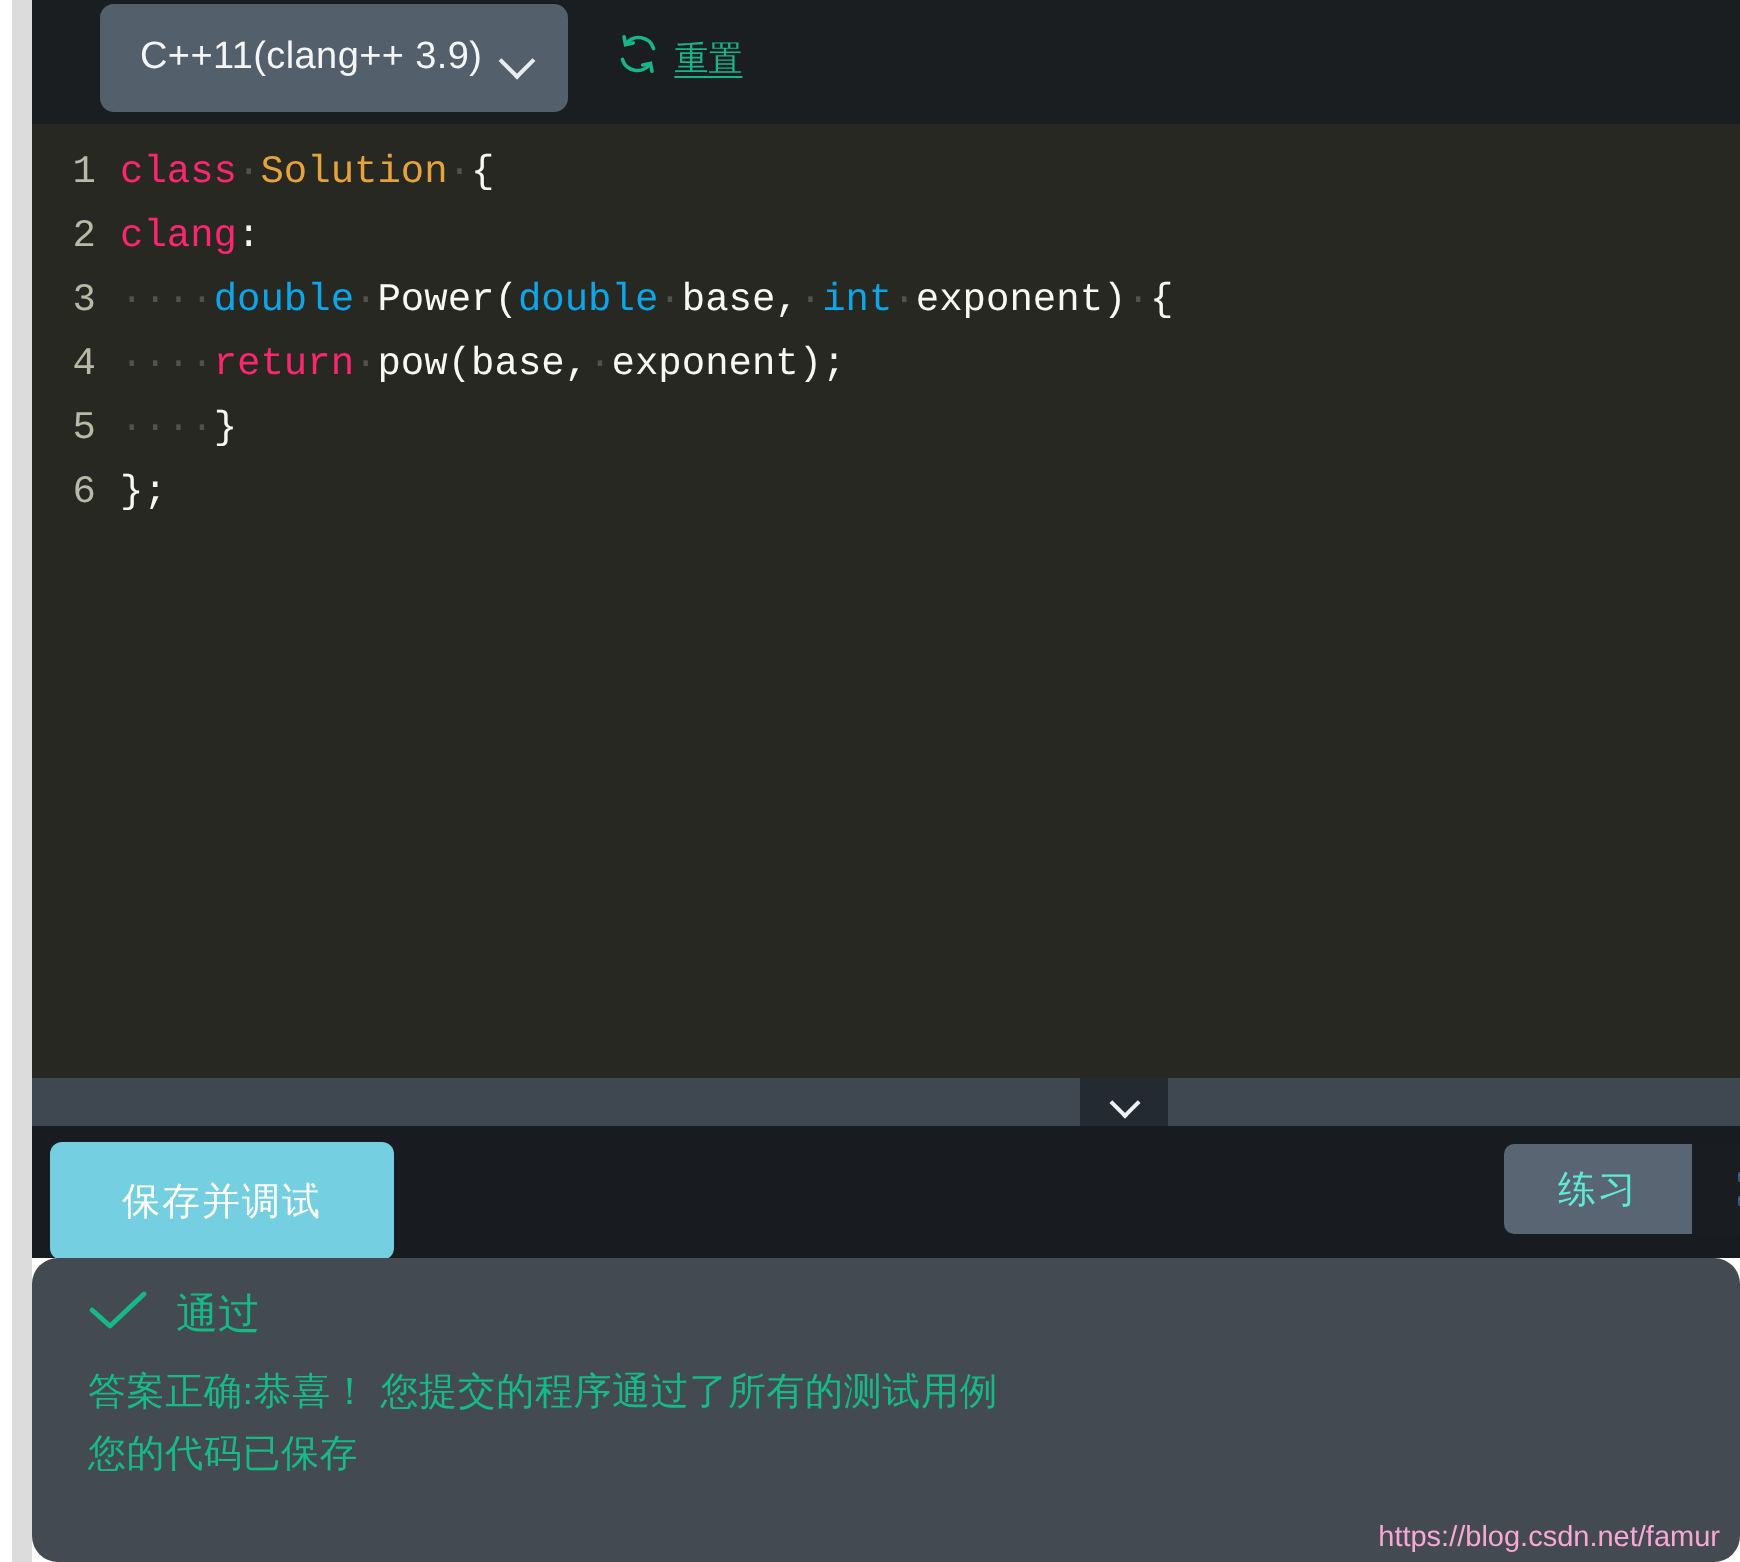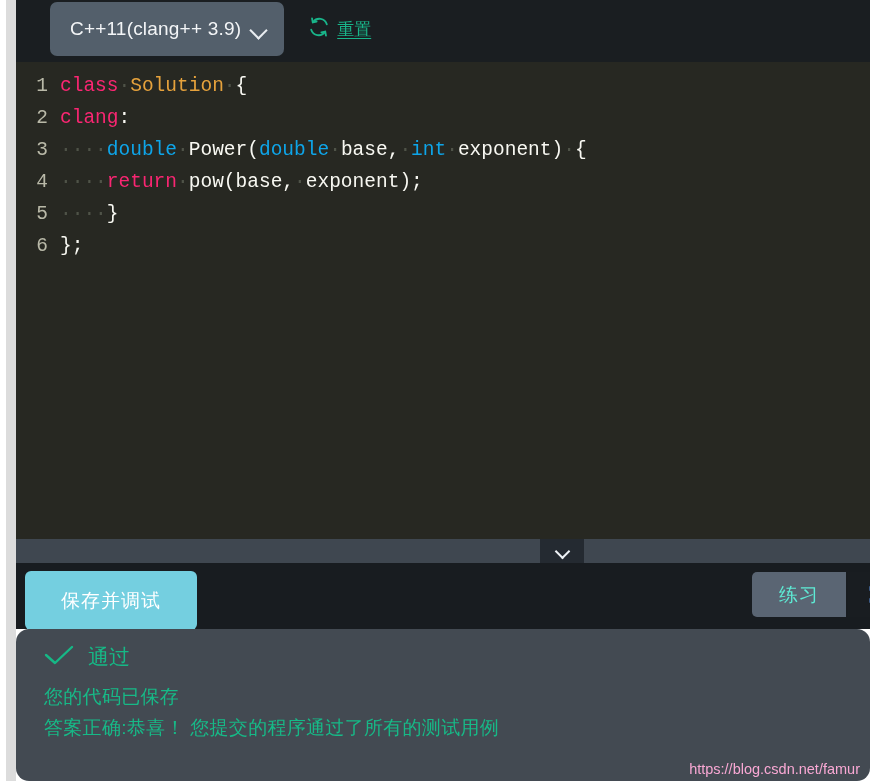--- a/index.html
+++ b/index.html
@@ -314,20 +314,20 @@
     <div class="result">
       <div class="result-status">
         <span class="check-icon">
           <svg width="30" height="22" viewBox="0 0 30 22" fill="none" stroke="#16b886" stroke-width="2.4" stroke-linecap="round" stroke-linejoin="round">
             <polyline points="2,11 11,19 28,3"></polyline>
           </svg>
         </span>
         <span class="status-text">通过</span>
       </div>
       <div id="result-messages">
+          <div class="result-line">答案正确:恭喜！ 您提交的程序通过了所有的测试用例</div>
           <div class="result-line">您的代码已保存</div>
-          <div class="result-line">答案正确:恭喜！ 您提交的程序通过了所有的测试用例</div>
         </div>
       <div class="watermark">https://blog.csdn.net/famur</div>
     </div>
 
   </div>
 </div>
 
 </body></html>

